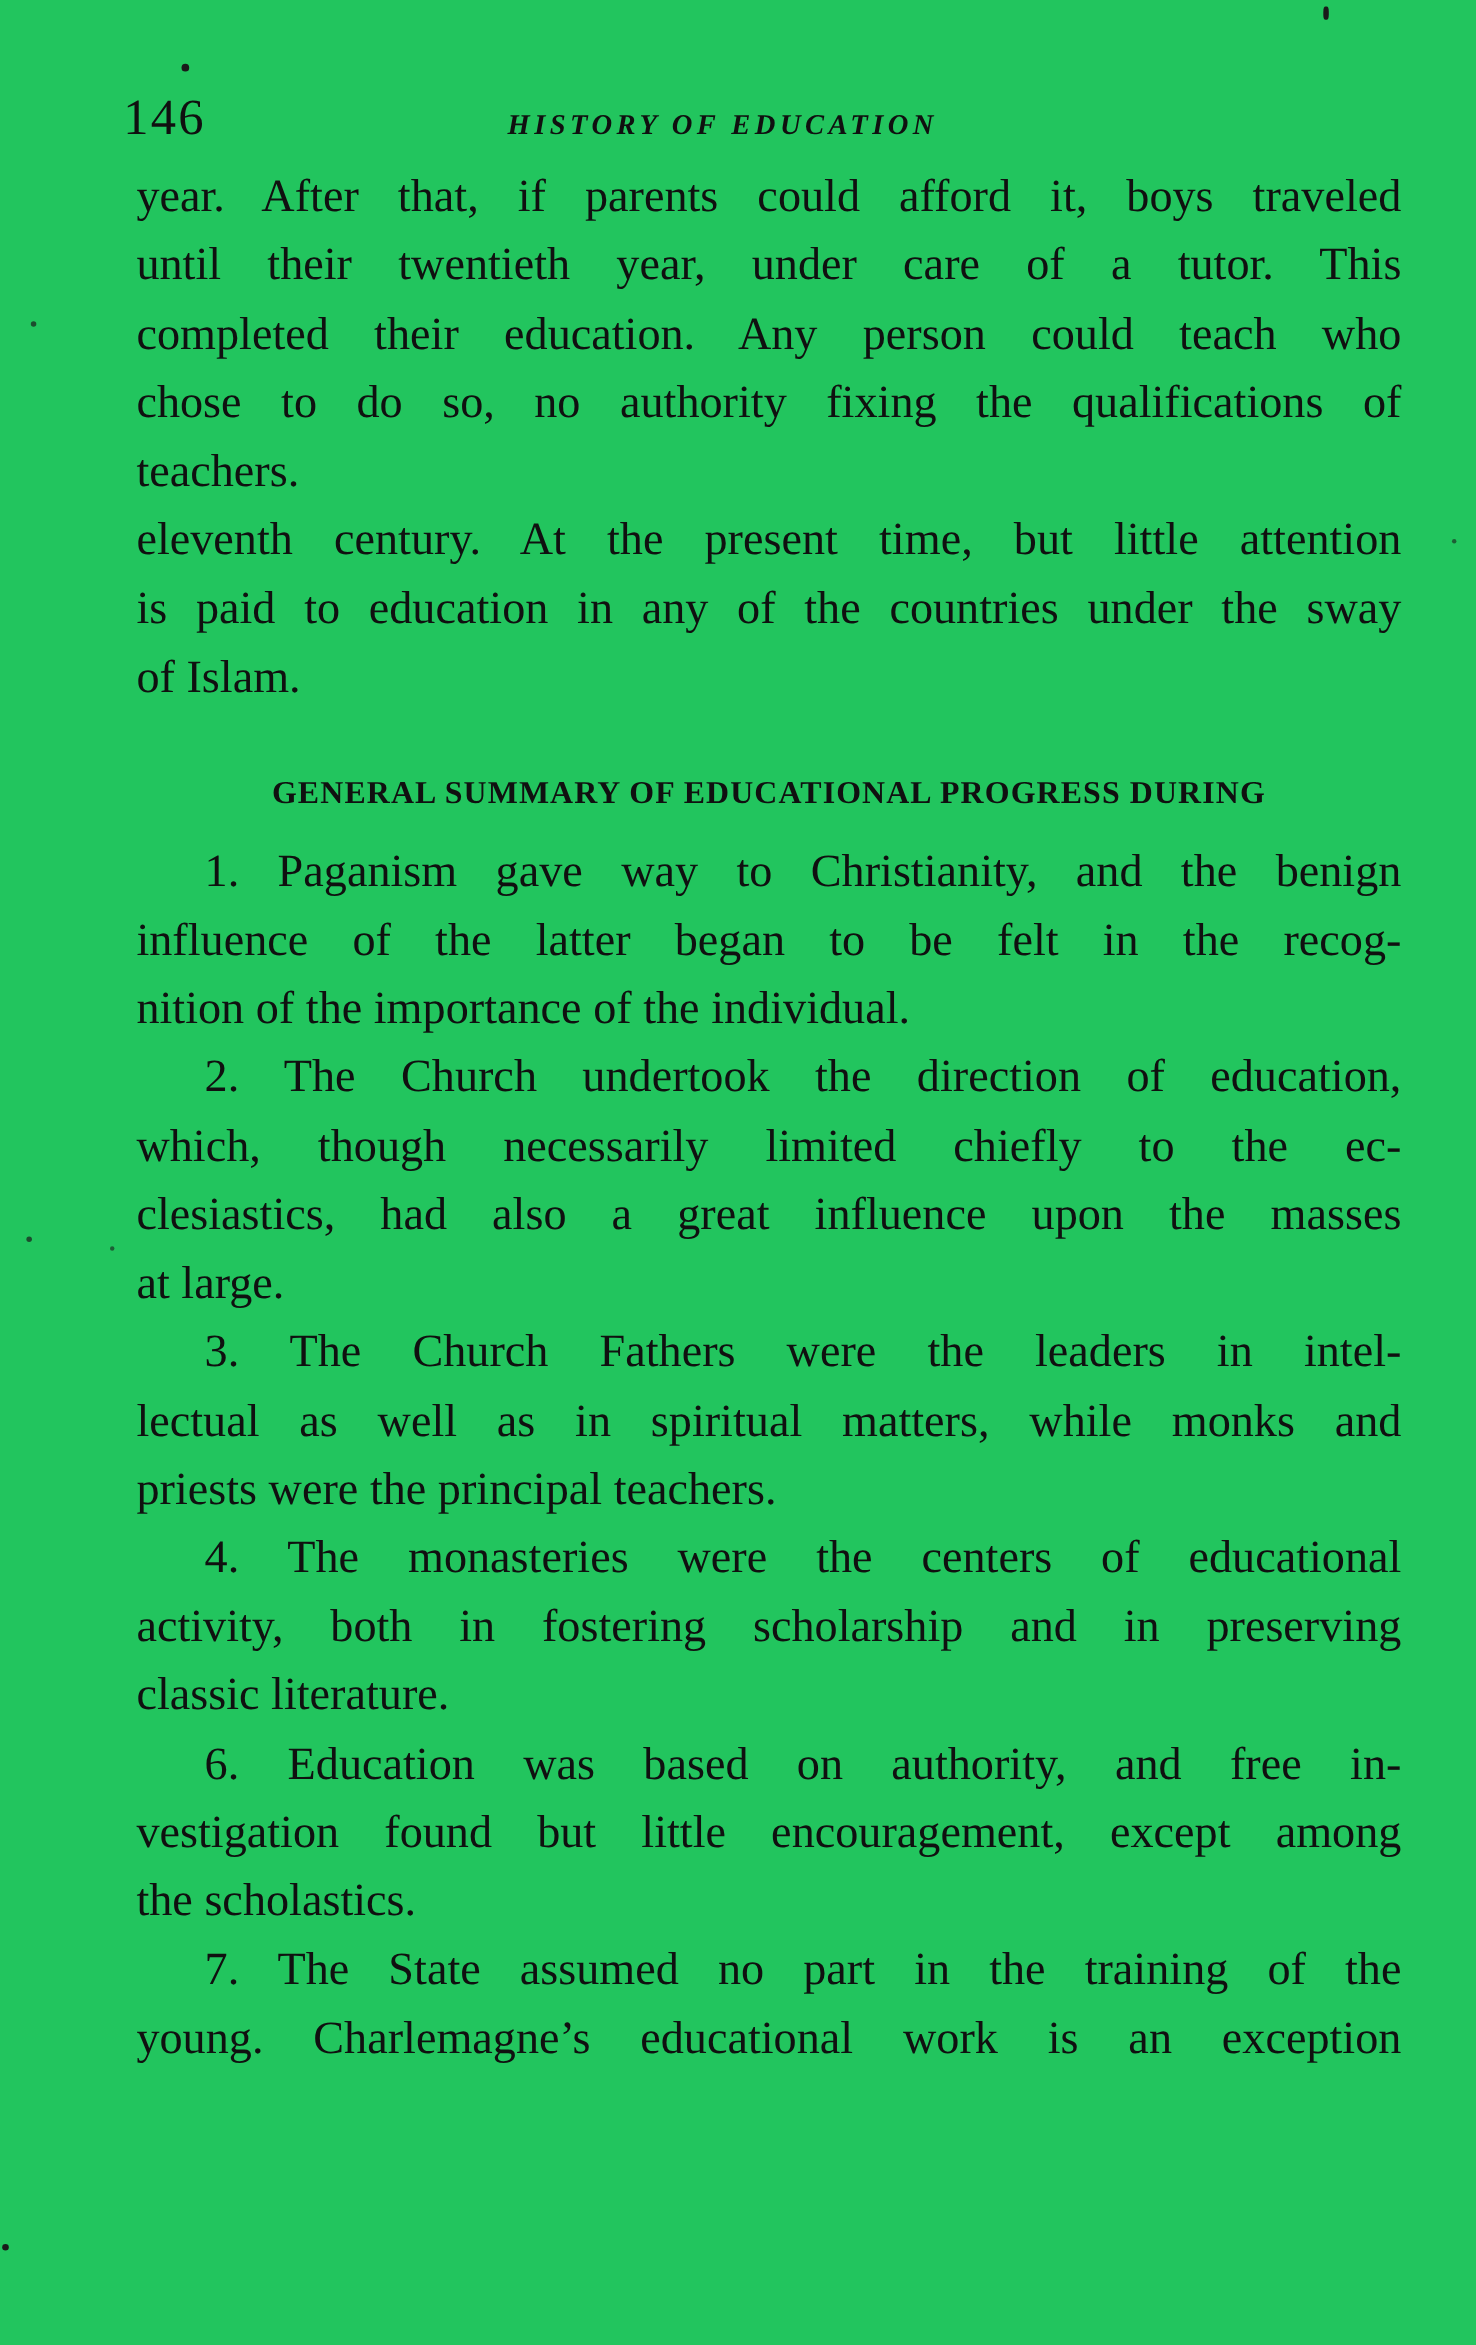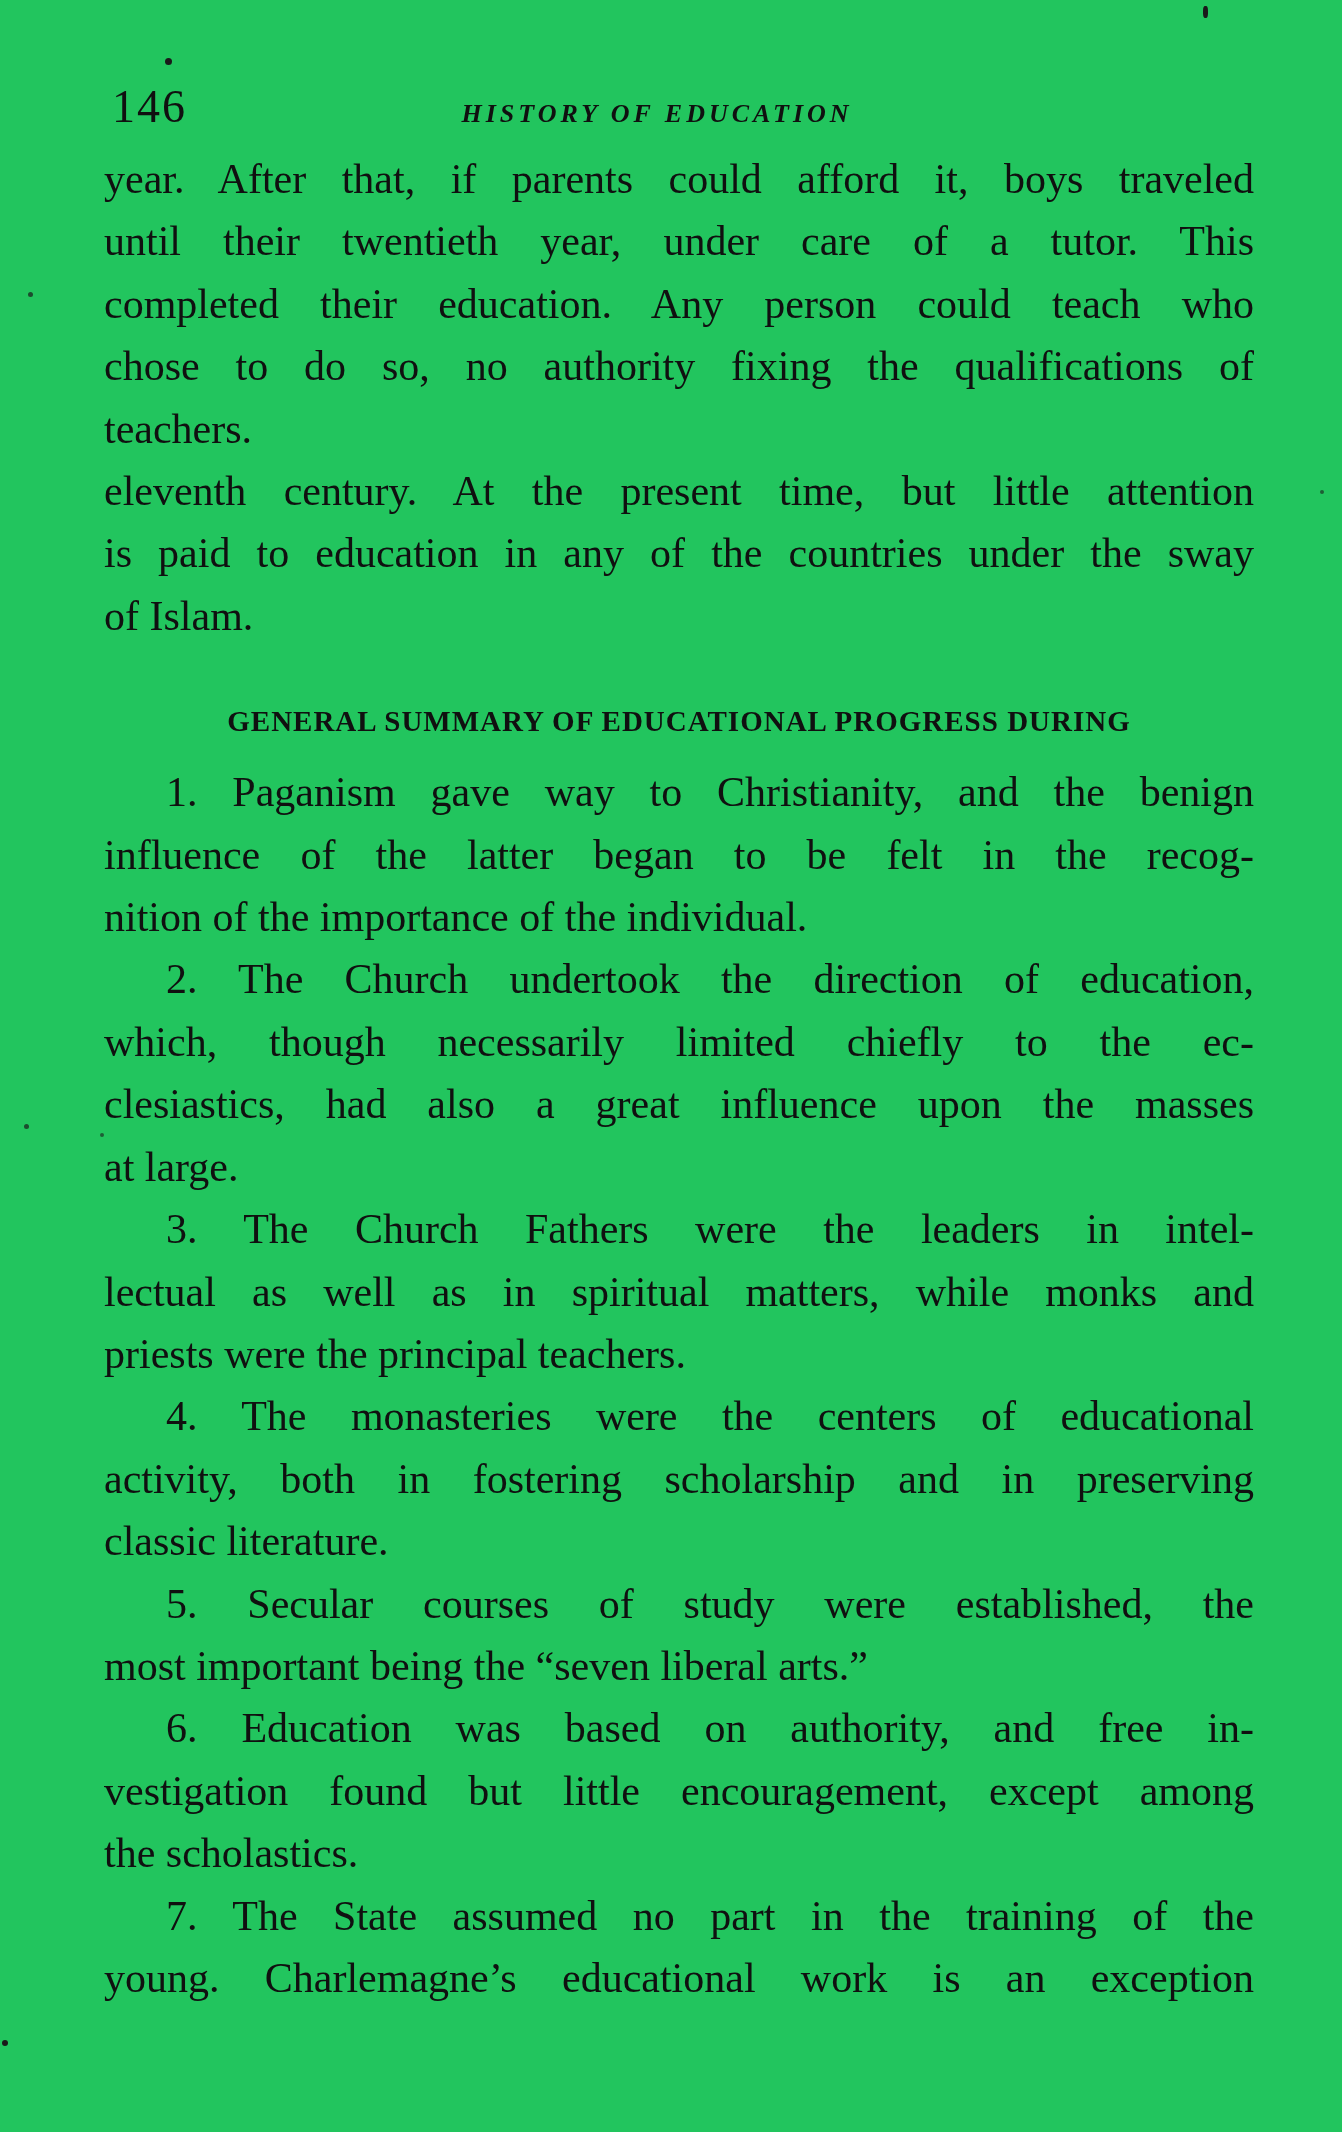--- a/index.html
+++ b/index.html
@@ -26,21 +26,21 @@
     text-align:center;
     font-style:italic;
     font-weight:600;
     font-size:26px;
     letter-spacing:4px;
     padding-right:180px; 
     white-space:nowrap;
   }
   .body-block {
     position:absolute;
-    top:148px; left:104px; width:1150px;
+    top:148px; left:124px; width:1150px;
     font-size:42px;
     line-height:62.4px;
     text-justify:inter-word;
   }
   .ln {
     text-align:justify;
     text-align-last:justify;
   }
   .ln.last { text-align-last:left; }
   .ln.indent { text-indent:62px; }
@@ -109,24 +109,20 @@
         <div class="ln">lectual as well as in spiritual matters, while monks and</div>
         <div class="ln last">priests were the principal teachers.</div>
       </div>
 
       <div>
         <div class="ln indent">4. The monasteries were the centers of educational</div>
         <div class="ln">activity, both in fostering scholarship and in preserving</div>
         <div class="ln last">classic literature.</div>
       </div>
 
-      <div>
-        <div class="ln indent">5. Secular courses of study were established, the</div>
-        <div class="ln last">most important being the “seven liberal arts.”</div>
-      </div>
 
       <div>
         <div class="ln indent">6. Education was based on authority, and free in-</div>
         <div class="ln">vestigation found but little encouragement, except among</div>
         <div class="ln last">the scholastics.</div>
       </div>
 
       <div>
         <div class="ln indent">7. The State assumed no part in the training of the</div>
         <div class="ln">young. Charlemagne’s educational work is an exception</div>

